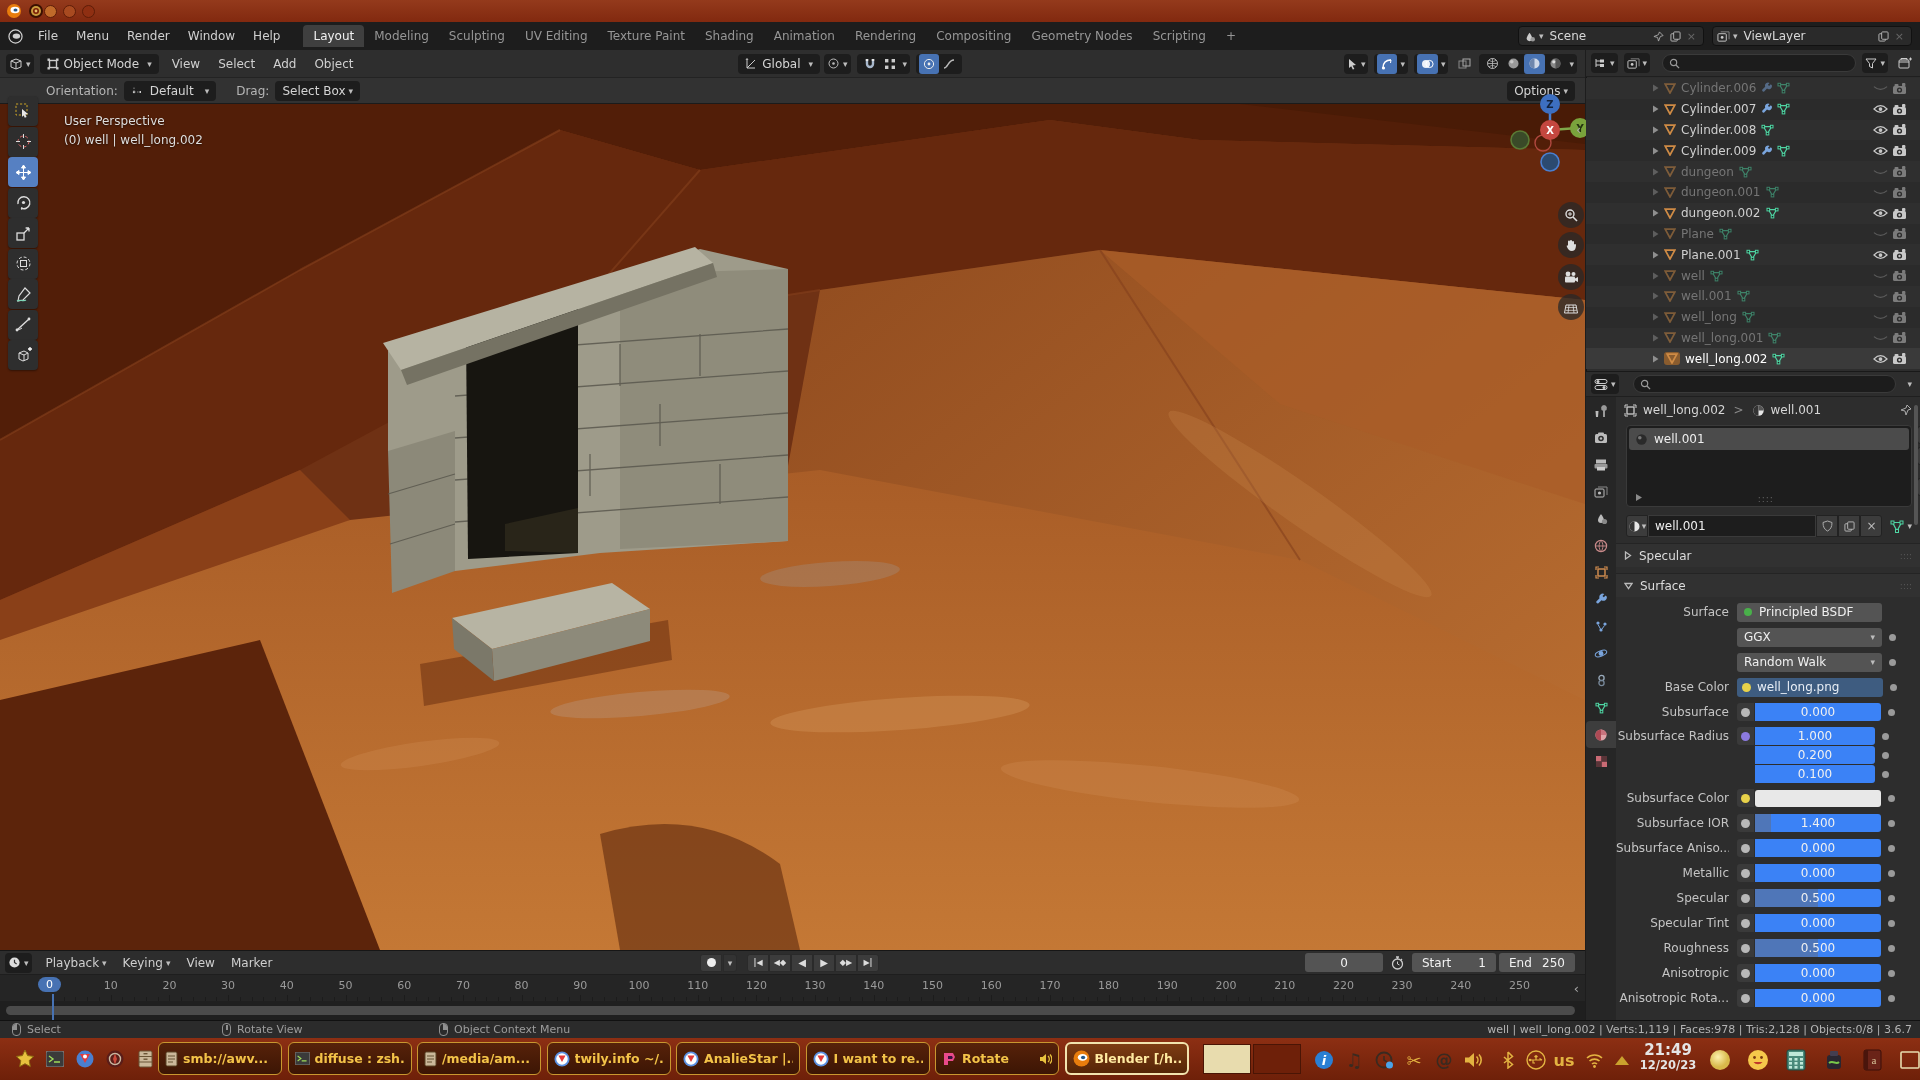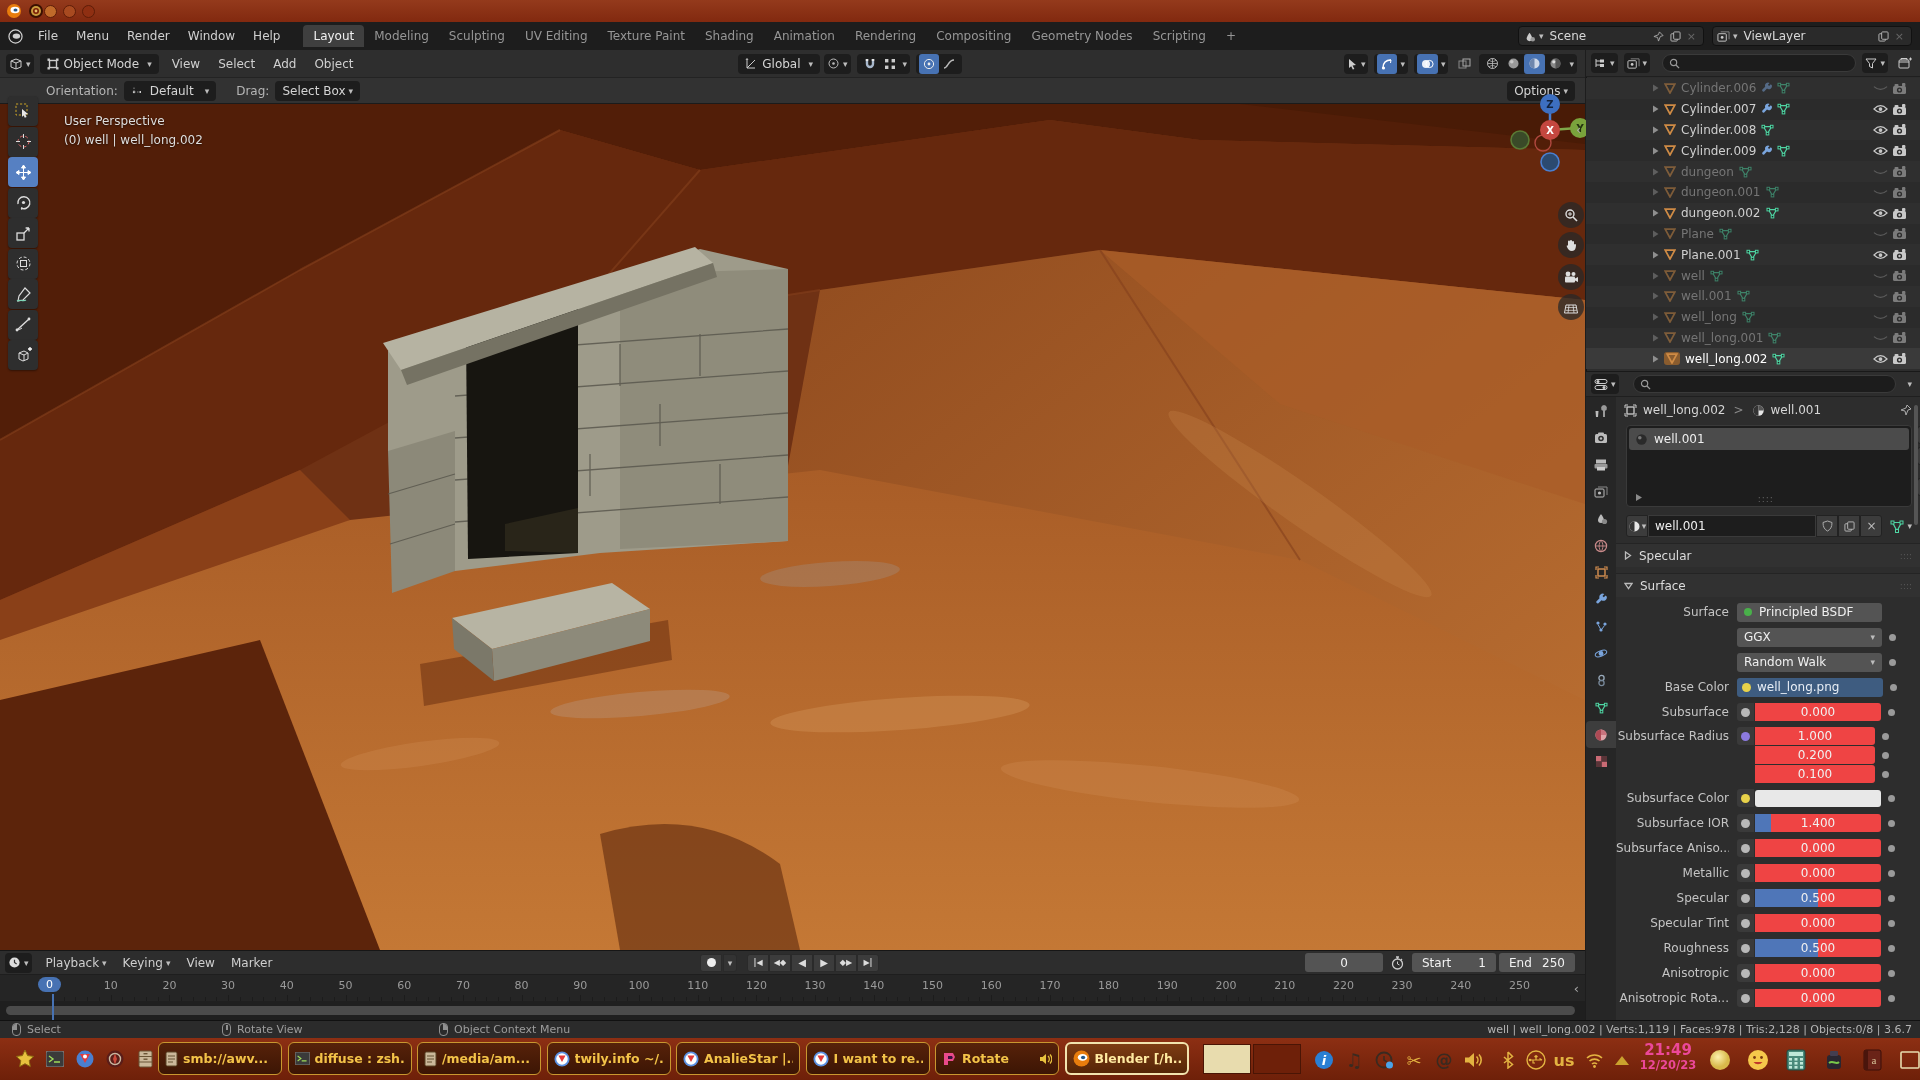--- a/index.html
+++ b/index.html
@@ -69,21 +69,21 @@
   .slotrow { display:flex; align-items:center; height:22px; background:#4b4b4b; border-radius:3px; margin:2px; padding:0 6px; color:#eee; }
   .side-sq { position:absolute; right:-24px; width:18px; height:18px; background:#3c3c3c; border:1px solid #222; border-radius:3px; color:#ccc; display:flex; align-items:center; justify-content:center; font-size:13px; }
   .dbrow { display:flex; align-items:center; margin:8px 8px 0 10px; height:22px; }
   .dbfield { flex:1; display:flex; align-items:center; background:#1d1d1d; border:1px solid #3a3a3a; border-radius:3px 0 0 3px; height:22px; padding:0 6px; color:#eee; }
   .dbbtn { width:22px; height:22px; background:#3c3c3c; border:1px solid #222; display:flex; align-items:center; justify-content:center; color:#bbb; }
   .panel-hdr { display:flex; align-items:center; height:24px; padding:0 8px; background:#313131; border-top:1px solid #242424; color:#dcdcdc; margin-top:6px; }
   .prow { display:flex; align-items:center; height:20px; margin:5px 8px 0 0; }
   .prow .plabel { width:113px; text-align:right; color:#c4c4c4; margin-right:8px; white-space:nowrap; overflow:hidden; flex:none; }
   .dotbtn { width:17px; height:18px; background:#3a3a3a; border-radius:3px 0 0 3px; display:flex; align-items:center; justify-content:center; flex:none; margin-right:1px; }
   .dotbtn .d { width:9px; height:9px; border-radius:50%; background:#b8b8b8; }
-  .vfield { width:126px; height:18px; background:#ef4444; border-radius:0 3px 3px 0; position:relative; overflow:hidden; text-align:center; color:#f0f0f0; line-height:18px; flex:none; }
+  .vfield { width:126px; height:18px; background:#3b82f6; border-radius:0 3px 3px 0; position:relative; overflow:hidden; text-align:center; color:#f0f0f0; line-height:18px; flex:none; }
   .vfield .fillbar { position:absolute; left:0; top:0; bottom:0; background:#4f76b8; }
   .vfield span { position:relative; }
   .kfdot { width:7px; height:7px; border-radius:50%; background:#9a9a9a; margin-left:7px; flex:none; }
   .ddfield { width:145px; height:19px; background:#545454; border-radius:3px; color:#f0f0f0; display:flex; align-items:center; padding:0 7px; flex:none; justify-content:space-between; }
   .texfield { width:146px; height:19px; background:#3e5c80; border-radius:3px; color:#e8eef5; display:flex; align-items:center; padding:0 5px; flex:none; }
   .swatch { width:126px; height:17px; background:#e8e8e8; border-radius:3px; flex:none; }
   .scrollhint { position:absolute; right:2px; width:4px; background:#555; border-radius:2px; }
 
   
   #timeline { left:0; top:950px; width:1585px; height:70px; background:#282828; border-top:1px solid #161616; }
@@ -108,21 +108,21 @@
   .mouse.r i { right:0; top:0; width:4px; height:6px; border-radius:0 3px 0 0; }
 
   
   #taskbar { left:0; top:1038px; width:1920px; height:42px; background:linear-gradient(#8d2f13,#6e2009); display:flex; align-items:center; }
   .launcher { position:absolute; top:1048px; width:22px; height:22px; display:flex; align-items:center; justify-content:center; }
   .task { position:absolute; top:1042px; height:33px; width:124px; border:1px solid #c9972f; border-radius:6px; background:linear-gradient(#57220a,#3c1504); display:flex; align-items:center; padding:0 6px; color:#f3c348; font-weight:bold; font-size:12.5px; }
   .task.active { border:2px solid #f2e3ae; background:linear-gradient(#7e3c14,#552506); color:#ffe9a0; }
   .task .tlabel { overflow:hidden; white-space:nowrap; margin-left:5px; flex:1; }
   .pagersq { position:absolute; top:1044px; width:48px; height:30px; }
   .trayic { position:absolute; top:1048px; width:24px; height:24px; display:flex; align-items:center; justify-content:center; color:#e3b341; }
-  #clockblk { position:absolute; left:1632px; top:1042px; width:72px; text-align:center; color:#ec4899; font-weight:bold; line-height:1.1; }
+  #clockblk { position:absolute; left:1632px; top:1042px; width:72px; text-align:center; color:#e5e5e5; font-weight:bold; line-height:1.1; }
   #clockblk .t { font-size:15px; } #clockblk .d { font-size:11.5px; }
 </style>
 </head>
 <body>
 
 <div id="screen">
 
   <div id="titlebar" class="abs">
     <span class="tb-ico ic">
       <svg width="16" height="16" viewBox="0 0 16 16">

